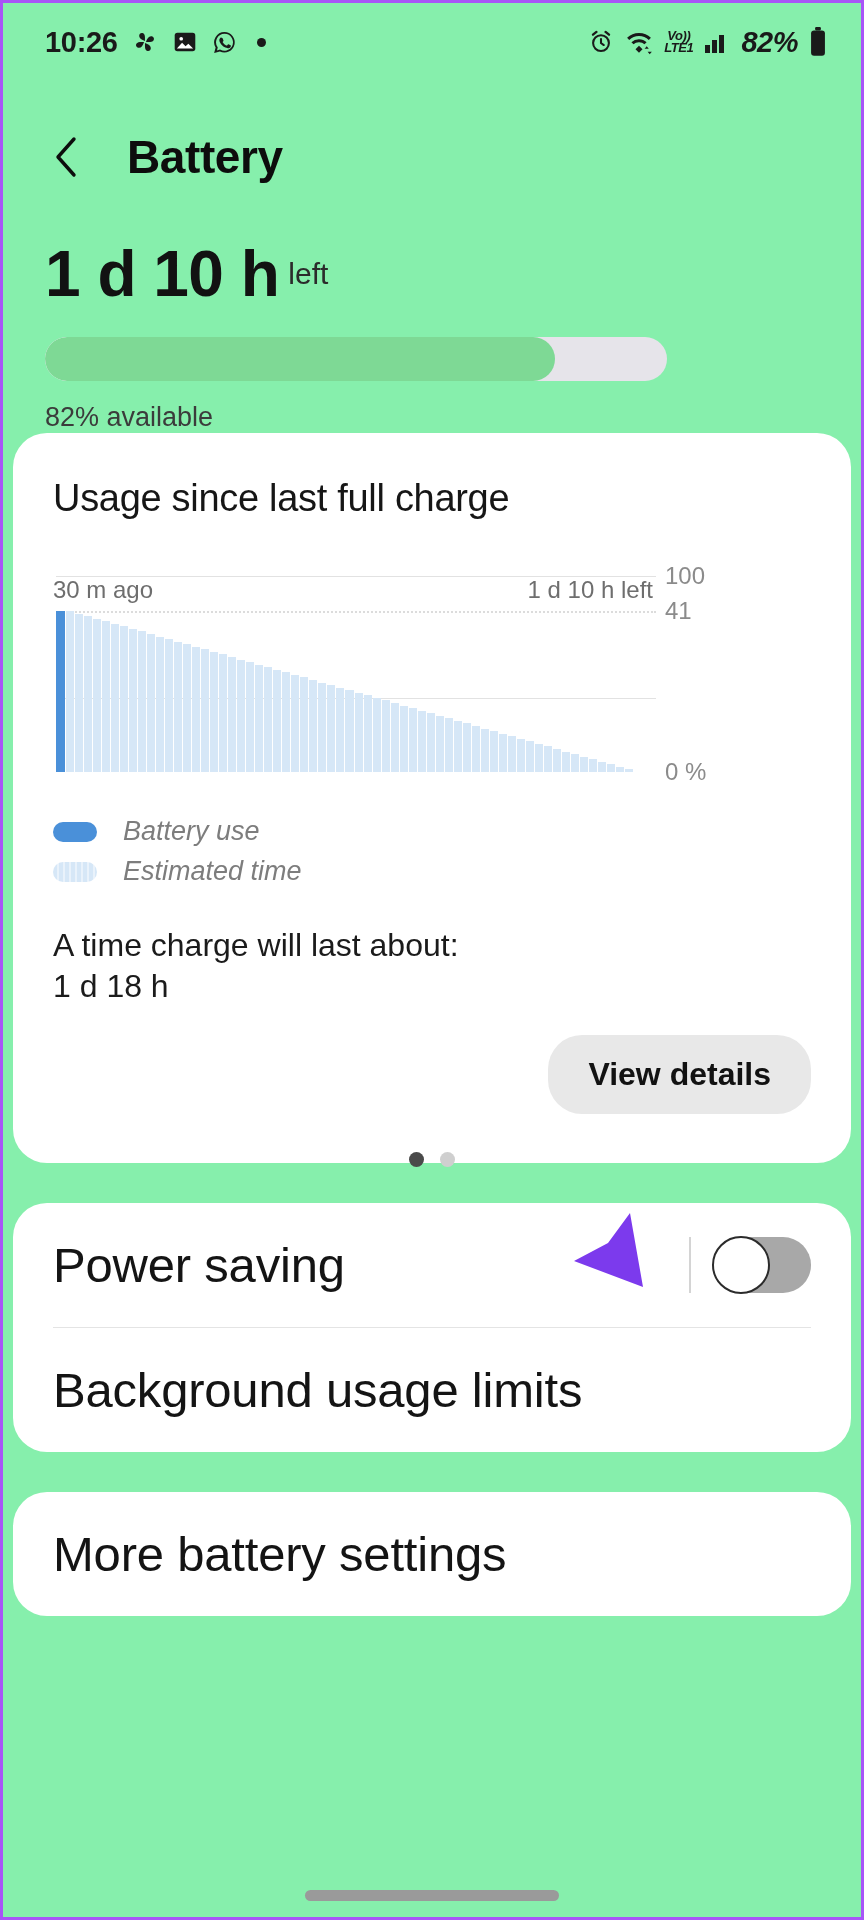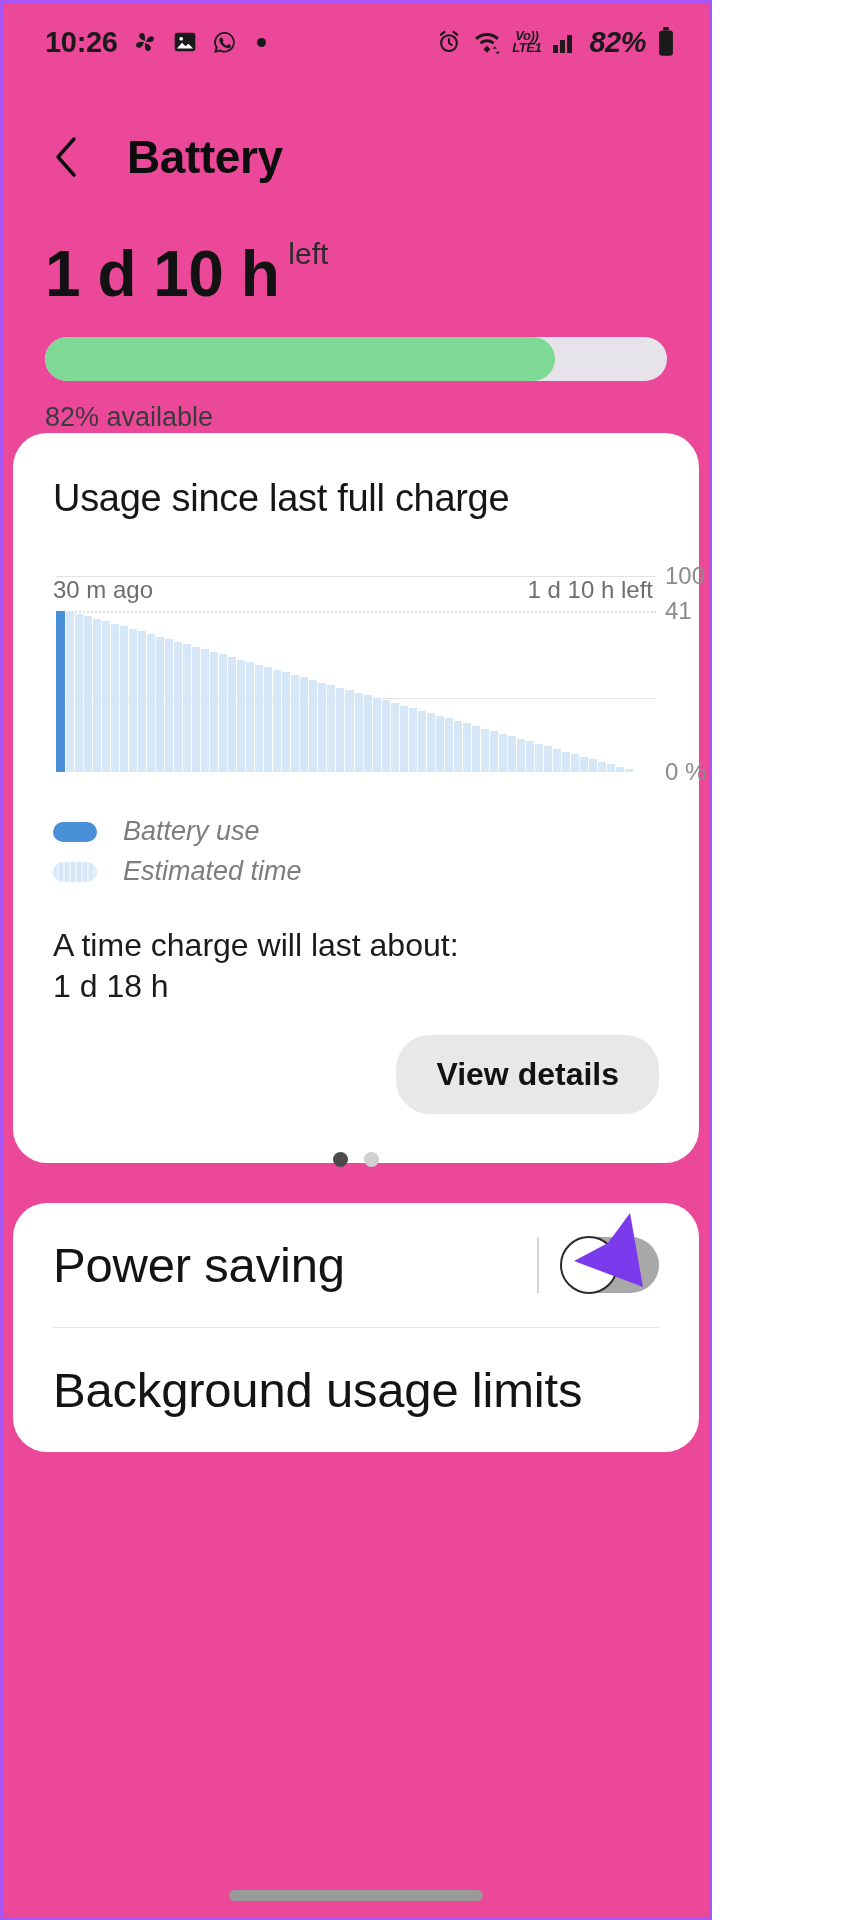--- a/index.html
+++ b/index.html
@@ -3,22 +3,22 @@
 <meta charset="utf-8">
 <style>
   * { box-sizing: border-box; margin: 0; padding: 0; }
   html, body {
     width: 864px; height: 1920px;
     background: #ffffff;
     font-family: "Liberation Sans", sans-serif;
   }
   .phone {
     position: relative;
-    width: 712px; height: 1920px;
-    background: #ec4899;
+    width: 864px; height: 1920px;
+    background: #86efac;
     border: 3px solid #a855f7;
     overflow: hidden;
   }
 
   
   .statusbar {
     height: 78px;
     display: flex; align-items: center;
     padding: 0 34px 0 42px;
     color: #1a1a1a;
@@ -43,21 +43,21 @@
     cursor: pointer;
   }
   .page-title {
     font-size: 46px; font-weight: 700; color: #0d0d0d;
     margin-left: 38px; letter-spacing: -0.4px;
   }
 
   
   .summary { padding: 38px 42px 0 42px; }
   .big-time {
-    display: flex; align-items: flex-start;
+    display: flex; align-items: center;
     font-size: 64px; font-weight: 700; color: #121212;
     letter-spacing: -0.5px;
   }
   .big-time .left-word {
     font-size: 30px; font-weight: 400; color: #2b2b2b;
     margin-left: 9px; letter-spacing: 0;
   }
   .bar-track {
     margin-top: 26px;
     height: 44px; width: 622px;
@@ -381,20 +381,25 @@
           <span class="knob"></span>
         </span>
       </span>
     </div>
     <div class="srow-divider"></div>
     <div class="srow">
       <span class="srow-label">Background usage limits</span>
     </div>
   </div>
 
+  <div class="card card-more">
+    <div class="srow">
+      <span class="srow-label">More battery settings</span>
+    </div>
+  </div>
 
   <div class="arrow">
     <svg width="220" height="210" viewBox="0 0 220 210">
       <path d="M6 4 L150 152 L172 122 L185 196 L116 170 L150 152 Z" fill="#7c3aed"></path>
     </svg>
   </div>
 
   <div class="home-indicator"></div>
 </div>
 

